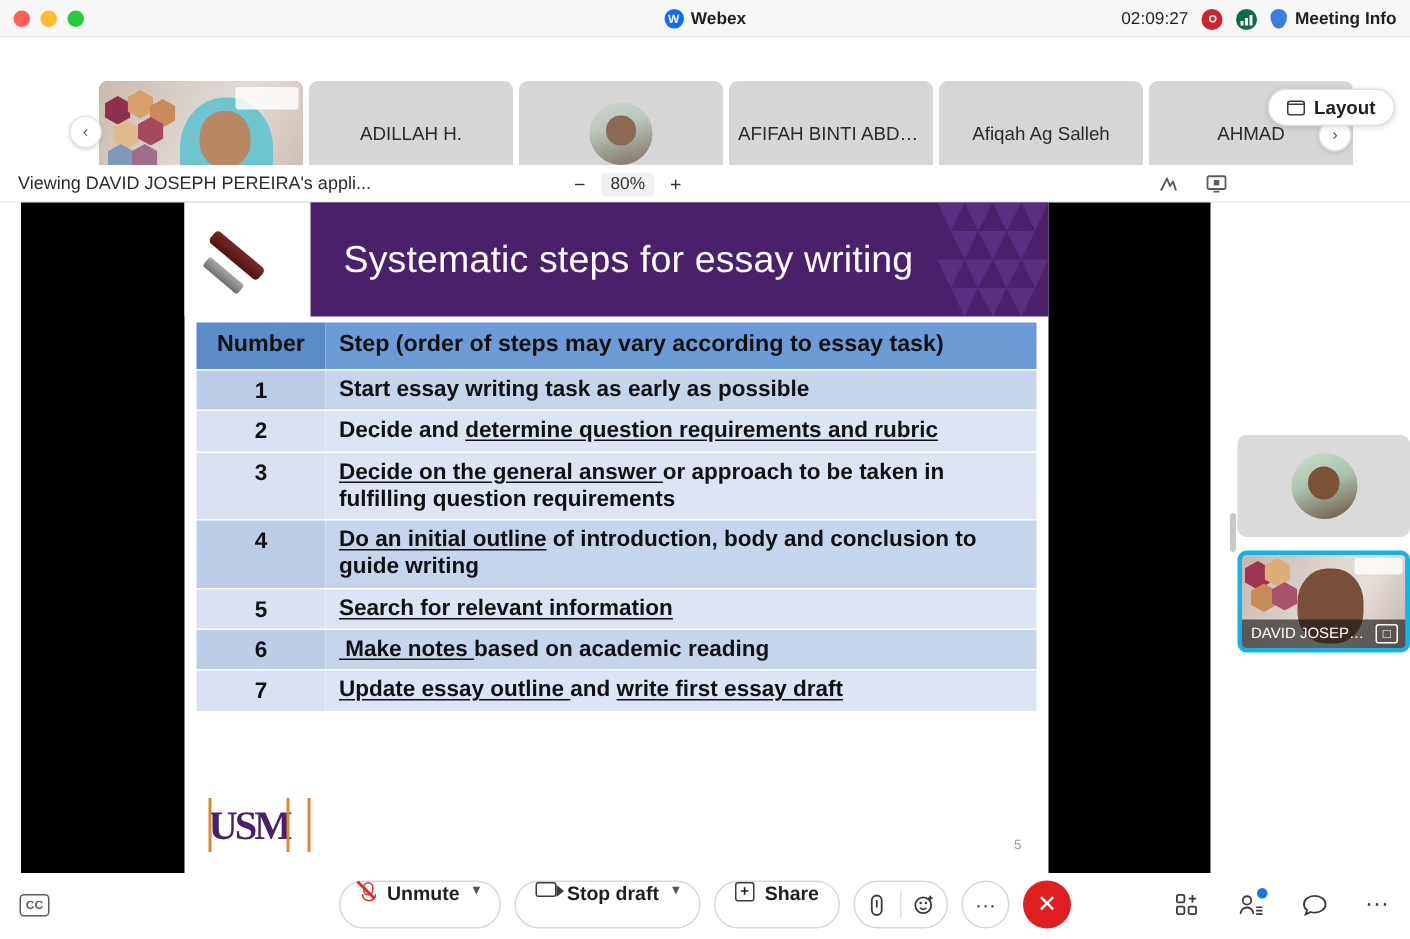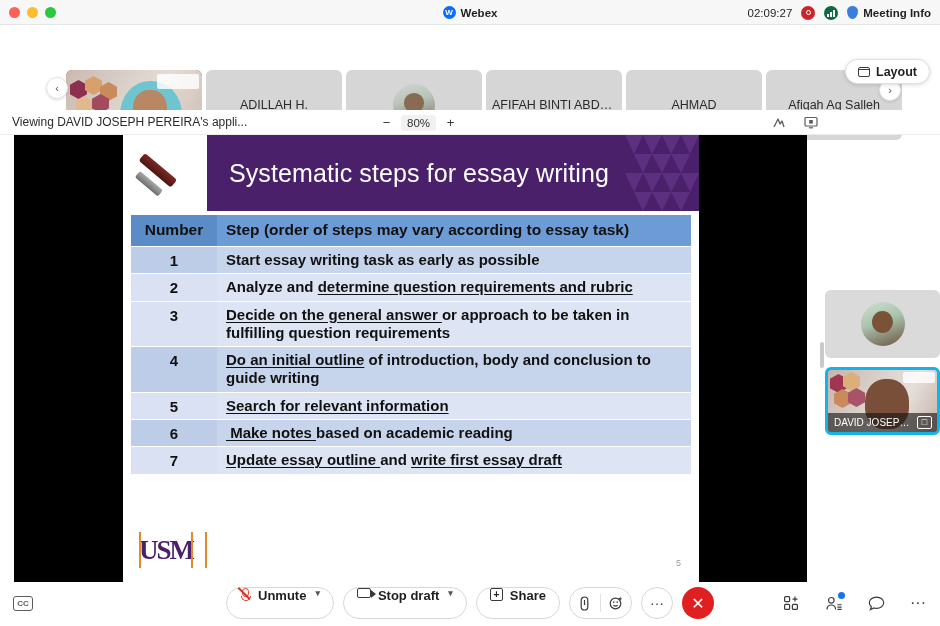--- a/index.html
+++ b/index.html
@@ -61,21 +61,21 @@
     background:#ffffff; display:flex; align-items:center;
   }
   .nav-btn {
     position:absolute; width:22px; height:22px; border-radius:50%;
     background:#fff; border:1px solid #e3e3e3; box-shadow:0 1px 3px rgba(0,0,0,.13);
     display:flex; align-items:center; justify-content:center;
     font-size:11px; color:#555; z-index:5;
   }
   .nav-left { left:46px; top:52px; }
   .nav-right{ left:879px; top:54px; }
-  .tiles { position:absolute; left:66px; top:29px; display:flex; gap:4px;margin-top:16px; }
+  .tiles { position:absolute; left:66px; top:29px; display:flex; gap:4px; }
   .tile {
     width:136px; height:70px; border-radius:6px; background:#d6d6d6;
     display:flex; align-items:center; justify-content:center;
     font-size:12.5px; color:#2b2b2b; overflow:hidden; position:relative;
   }
   .tile.video { background:#7a5a58; }
   .tile-name { padding:0 6px; text-align:center; white-space:nowrap; overflow:hidden; text-overflow:ellipsis; }
   .avatar-circ {
     width:42px; height:42px; border-radius:50%;
     background:linear-gradient(165deg,#cfd8d0 0%,#b9c4bb 40%,#7e6f62 100%);
@@ -320,25 +320,25 @@
 
       <div class="tile">
         <div class="avatar-circ"></div>
       </div>
 
       <div class="tile">
         <div class="tile-name">AFIFAH BINTI ABDU...</div>
       </div>
 
       <div class="tile">
+        <div class="tile-name">Afiqah Ag Salleh</div>
+      </div>
+
+      <div class="tile">
         <div class="tile-name">AHMAD</div>
-      </div>
-
-      <div class="tile">
-        <div class="tile-name">Afiqah Ag Salleh</div>
       </div>
     </div>
 
     <div class="strip-grip">
         <span></span>
         <span></span>
       </div>
 
     <div class="layout-btn">
       <div class="layout-ico"></div>
@@ -407,21 +407,21 @@
           <tr class="hdr">
             <td class="cnum">Number</td>
             <td class="cstep">Step (order of steps may vary according to essay task)</td>
           </tr>
           <tr class="rowA">
             <td class="cnum">1</td>
             <td class="cstep"><span>Start essay writing task as early as possible</span></td>
           </tr>
           <tr class="rowB">
             <td class="cnum">2</td>
-            <td class="cstep"><span>Analyze and </span><span class="u">determine question requirements and rubric</span></td>
+            <td class="cstep"><span>Decide and </span><span class="u">determine question requirements and rubric</span></td>
           </tr>
           <tr class="rowB">
             <td class="cnum">3</td>
             <td class="cstep"><span class="u">Decide on the general answer </span><span>or approach to be taken in fulfilling question requirements</span></td>
           </tr>
           <tr class="rowA">
             <td class="cnum">4</td>
             <td class="cstep"><span class="u">Do an initial outline</span><span> of introduction, body and conclusion to guide writing</span></td>
           </tr>
           <tr class="rowB">

